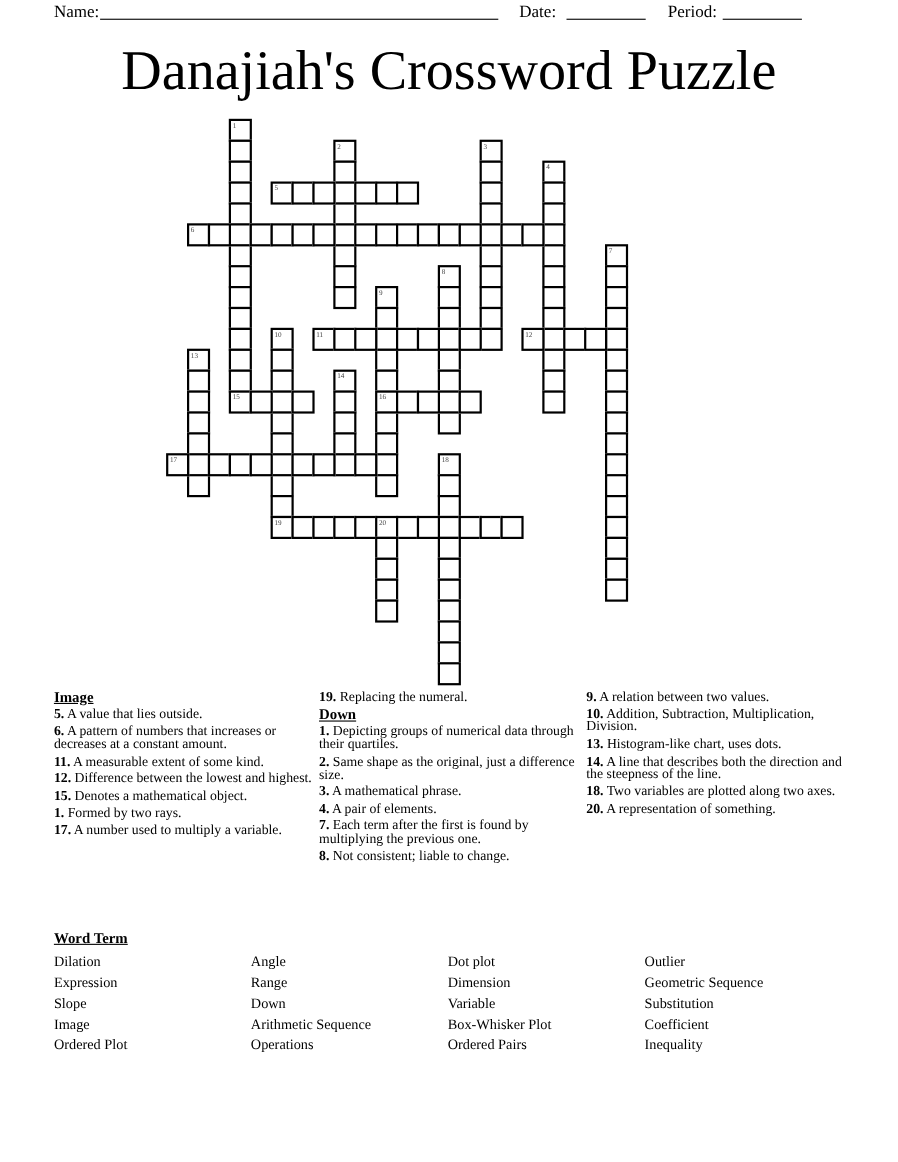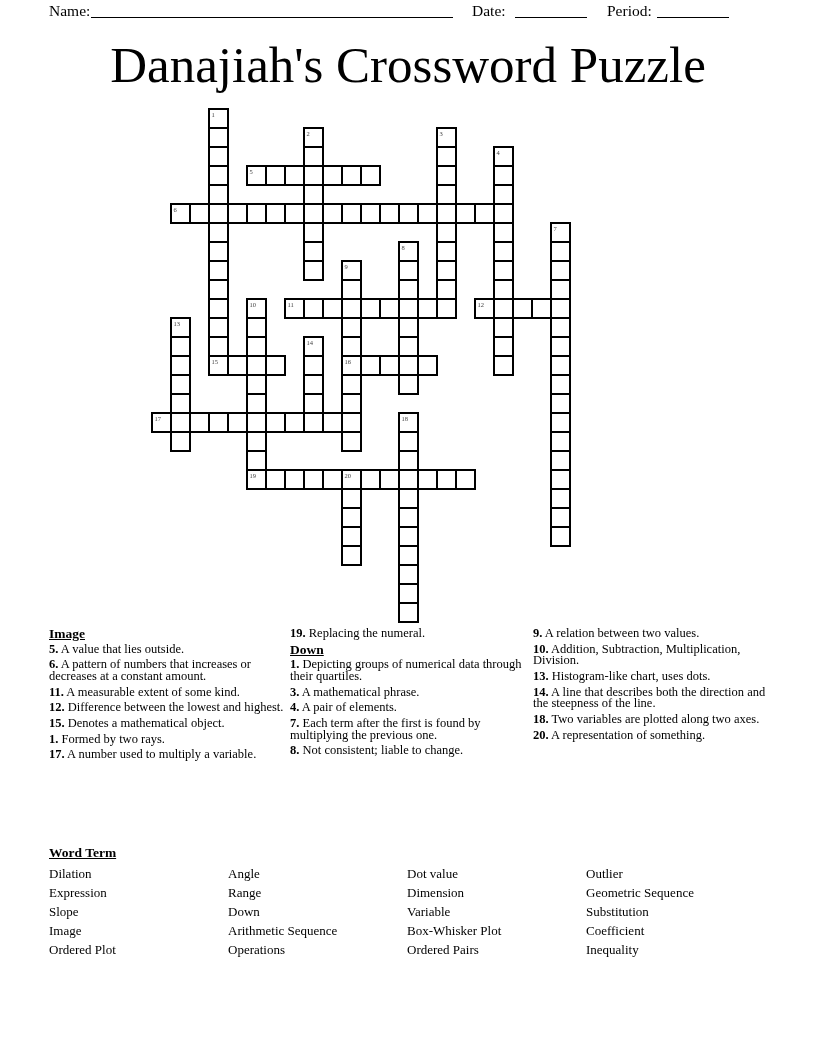--- a/index.html
+++ b/index.html
@@ -322,20 +322,21 @@
       <p class="clue"><b>11.</b> A measurable extent of some kind.</p>
       <p class="clue"><b>12.</b> Difference between the lowest and highest.</p>
       <p class="clue"><b>15.</b> Denotes a mathematical object.</p>
       <p class="clue"><b>1.</b> Formed by two rays.</p>
       <p class="clue"><b>17.</b> A number used to multiply a variable.</p>
     </div>
   <div class="clue-col" id="clue-col-2" style="left:290px;width:236px">
       <p class="clue"><b>19.</b> Replacing the numeral.</p>
       <div class="clue-heading">Down</div>
       <p class="clue"><b>1.</b> Depicting groups of numerical data through their quartiles.</p>
+      <p class="clue"><b>2.</b> Same shape as the original, just a difference size.</p>
       <p class="clue"><b>3.</b> A mathematical phrase.</p>
       <p class="clue"><b>4.</b> A pair of elements.</p>
       <p class="clue"><b>7.</b> Each term after the first is found by multiplying the previous one.</p>
       <p class="clue"><b>8.</b> Not consistent; liable to change.</p>
     </div>
   <div class="clue-col" id="clue-col-3" style="left:533px;width:240px">
       <p class="clue"><b>9.</b> A relation between two values.</p>
       <p class="clue"><b>10.</b> Addition, Subtraction, Multiplication, Division.</p>
       <p class="clue"><b>13.</b> Histogram-like chart, uses dots.</p>
       <p class="clue"><b>14.</b> A line that describes both the direction and the steepness of the line.</p>
@@ -352,21 +353,21 @@
       <div class="wb-item">Ordered Plot</div>
     </div>
   <div class="wb-col" id="wb-col-1" style="left:228px">
       <div class="wb-item">Angle</div>
       <div class="wb-item">Range</div>
       <div class="wb-item">Down</div>
       <div class="wb-item">Arithmetic Sequence</div>
       <div class="wb-item">Operations</div>
     </div>
   <div class="wb-col" id="wb-col-2" style="left:407px">
-      <div class="wb-item">Dot value</div>
+      <div class="wb-item">Dot plot</div>
       <div class="wb-item">Dimension</div>
       <div class="wb-item">Variable</div>
       <div class="wb-item">Box-Whisker Plot</div>
       <div class="wb-item">Ordered Pairs</div>
     </div>
   <div class="wb-col" id="wb-col-3" style="left:586px">
       <div class="wb-item">Outlier</div>
       <div class="wb-item">Geometric Sequence</div>
       <div class="wb-item">Substitution</div>
       <div class="wb-item">Coefficient</div>

